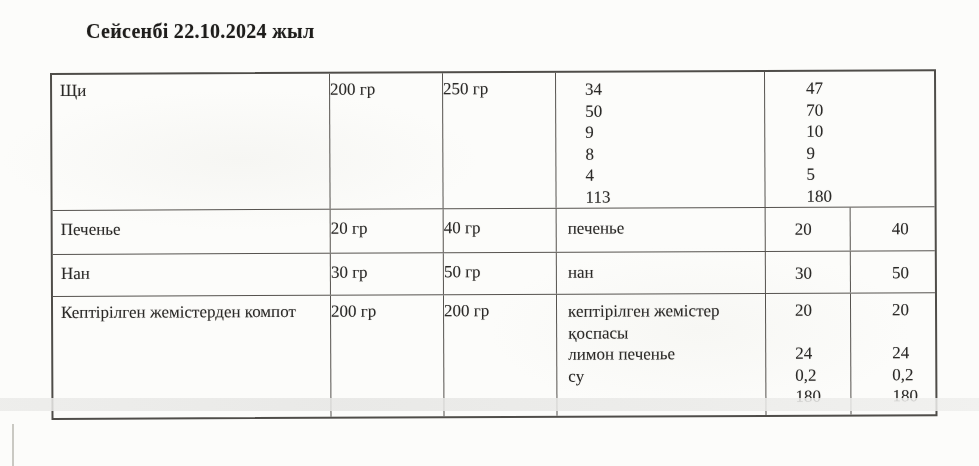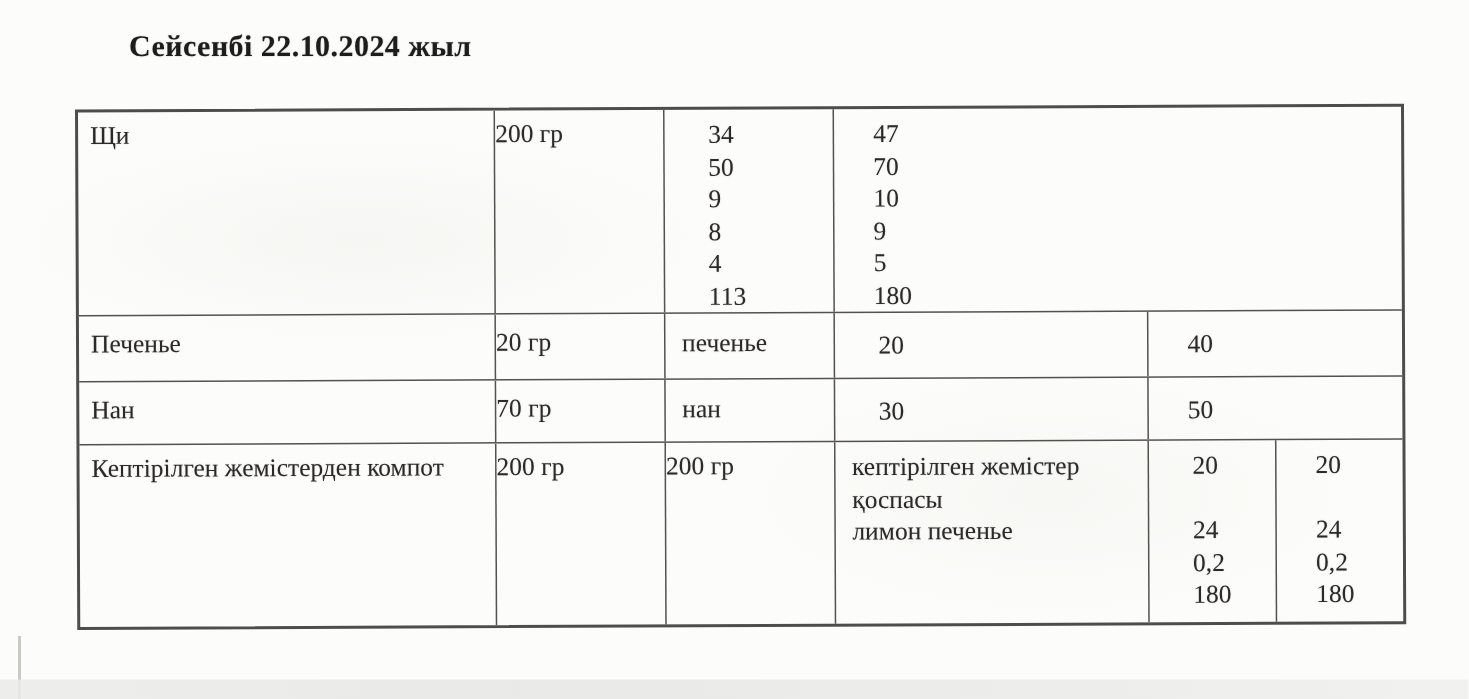--- a/index.html
+++ b/index.html
@@ -2,21 +2,21 @@
 <html><head>
 <meta charset="utf-8">
 <style>
   html,body{margin:0;padding:0;}
   body{
     width:979px;height:466px;overflow:hidden;
     font-family:"Liberation Serif","DejaVu Serif",serif;
     background:#fcfcfa;
   }
   .paper{
-    position:relative;width:979px;height:466px;
+    position:relative;width:979px;height:411px;
     background:
       radial-gradient(ellipse 340px 100px at 240px 160px, #f6f6f3 0%, rgba(246,246,243,0) 70%),
       radial-gradient(ellipse 300px 120px at 700px 330px, #f7f7f4 0%, rgba(247,247,244,0) 70%),
       #fcfcfa;
   }
   .doc-title{
     position:absolute;left:86px;top:20px;
     font-size:20px;font-weight:bold;color:#1e1d1b;
     letter-spacing:0.3px;
     text-shadow:0 0 1px rgba(40,38,35,0.35);
@@ -44,21 +44,21 @@
     box-sizing:border-box;
     border-right:1.5px solid #55524e;
     padding-top:6px;
     overflow:hidden;
   }
   .cell:last-child{border-right:none;}
   .cell.dish{padding-left:8px;white-space:nowrap;}
   .cell.portion{text-align:left;}
   .cell.ing{padding-left:11px;}
   .cell.num1{padding-left:29px;}
-  .cell.num2{padding-left:26px;}
+  .cell.num2{padding-left:41px;}
   .line{min-height:21.5px;line-height:21.5px;white-space:nowrap;}
   .row-short .cell{padding-top:9px;}
   .row-short .num1,.row-short .num2{padding-top:11px;}
   .page-edge-bottom{
     position:absolute;left:0;bottom:0;width:979px;height:13px;
     background:linear-gradient(to right,#ebebe9 0%,#e6e6e4 35%,#eaeae8 70%,#efefed 100%);
     opacity:0.85;
   }
   .page-edge-left{
     position:absolute;left:12px;top:424px;width:2px;height:42px;
@@ -70,20 +70,21 @@
 
 <div class="paper">
 
   <div class="doc-title">Сейсенбі 22.10.2024 жыл</div>
 
   <div class="menu-table">
 
     <div class="t-row" style="height:136px">
       <div class="cell dish">Щи</div>
       <div class="cell portion">200 гр</div>
+      <div class="cell portion">250 гр</div>
       <div class="cell num1">
         <div class="line">34</div>
         <div class="line">50</div>
         <div class="line">9</div>
         <div class="line">8</div>
         <div class="line">4</div>
         <div class="line">113</div>
       </div>
       <div class="cell num2">
         <div class="line">47</div>
@@ -91,53 +92,56 @@
         <div class="line">10</div>
         <div class="line">9</div>
         <div class="line">5</div>
         <div class="line">180</div>
       </div>
     </div>
 
     <div class="t-row row-short" style="height:44px">
       <div class="cell dish">Печенье</div>
       <div class="cell portion">20 гр</div>
+      <div class="cell portion">40 гр</div>
       <div class="cell ing">
         <div class="line">печенье</div>
       </div>
       <div class="cell num1">
         <div class="line">20</div>
       </div>
       <div class="cell num2">
         <div class="line">40</div>
       </div>
     </div>
 
     <div class="t-row row-short" style="height:42px">
       <div class="cell dish">Нан</div>
-      <div class="cell portion">70 гр</div>
+      <div class="cell portion">30 гр</div>
+      <div class="cell portion">50 гр</div>
       <div class="cell ing">
         <div class="line">нан</div>
       </div>
       <div class="cell num1">
         <div class="line">30</div>
       </div>
       <div class="cell num2">
         <div class="line">50</div>
       </div>
     </div>
 
     <div class="t-row" style="height:121px">
       <div class="cell dish">Кептірілген жемістерден компот</div>
       <div class="cell portion">200 гр</div>
       <div class="cell portion">200 гр</div>
       <div class="cell ing">
         <div class="line">кептірілген жемістер</div>
         <div class="line">қоспасы</div>
         <div class="line">лимон печенье</div>
+        <div class="line">су</div>
       </div>
       <div class="cell num1">
         <div class="line">20</div>
         <div class="line"></div>
         <div class="line">24</div>
         <div class="line">0,2</div>
         <div class="line">180</div>
       </div>
       <div class="cell num2">
         <div class="line">20</div>

